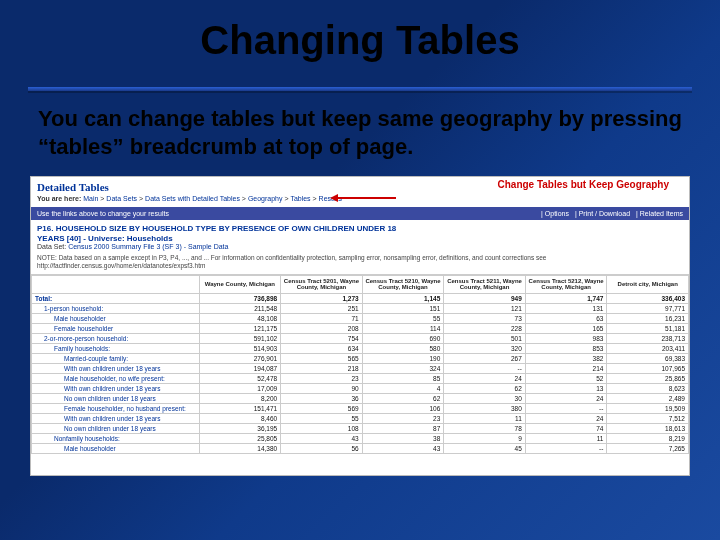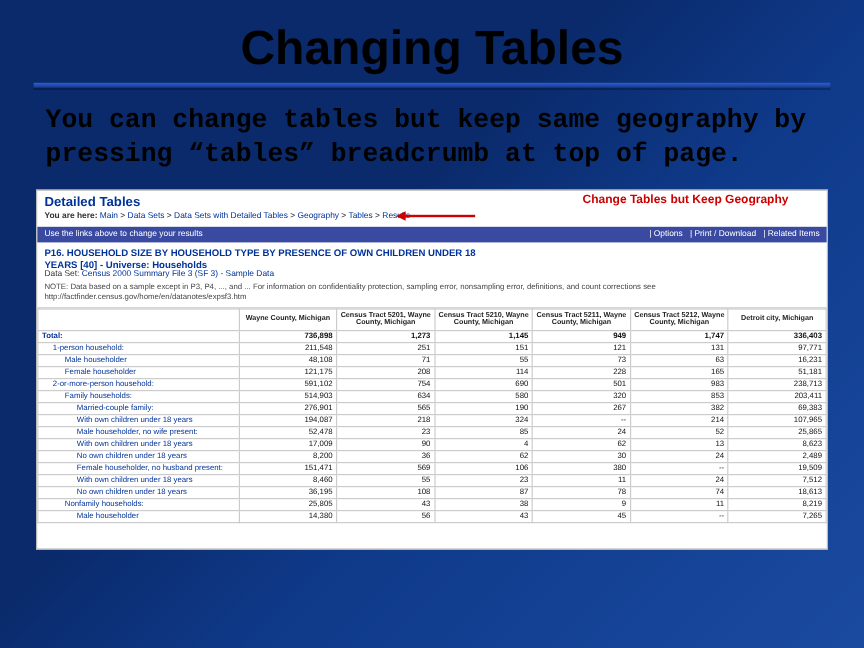--- a/index.html
+++ b/index.html
@@ -10,75 +10,75 @@
   }
   .slide {
     width: 720px; height: 540px; position: relative;
     padding: 18px 28px 20px 28px;
   }
   .title {
     color: #000;
     font-size: 40px;
     font-weight: bold;
     text-align: center;
-    margin-bottom: 6px;
+    margin-bottom: 24px;
   }
   .rule {
     height: 4px;
     background: linear-gradient(to bottom, #2a5fd4 0%, #1a3a8a 100%);
     box-shadow: 0 2px 0 rgba(0,0,0,0.25);
     margin-bottom: 14px;
   }
   .body-text {
     color: #000;
     font-size: 22px;
     font-weight: bold;
     line-height: 1.25;
     padding: 0 10px 10px 10px;
-    font-family: Liberation Mono, monospace;
   }
   .screenshot {
     background: #fff;
     border: 1px solid #bbb;
     margin: 6px 2px 0 2px;
     font-family: Verdana, Arial, sans-serif;
     font-size: 7px;
     color: #222;
     position: relative;
     height: 300px;
     overflow: hidden;
   }
   .ss-head {
     padding: 4px 6px 2px 6px;
   }
   .detailed {
     color: #003399;
     font-weight: bold;
     font-size: 11px;
+    font-family: Liberation Serif, serif;
   }
   .youarehere {
     font-size: 7px;
     margin-top: 2px;
     color: #333;
   }
   .youarehere a { color: #003399; text-decoration: none; }
   .changebar {
     background: #3a4aa0;
     color: #fff;
     font-size: 7px;
     padding: 3px 6px;
     display: flex;
     justify-content: space-between;
     align-items: center;
     margin-top: 3px;
   }
   .changebar .right span { margin-left: 6px; cursor: pointer; }
   .callout {
     position: absolute;
-    right: 32px;
+    right: 20px;
     top: 2px;
     color: #cc0000;
     font-weight: bold;
     font-size: 10px;
     text-align: center;
     line-height: 1.1;
   }
   .arrow {
     position: absolute;
     top: 20px;

